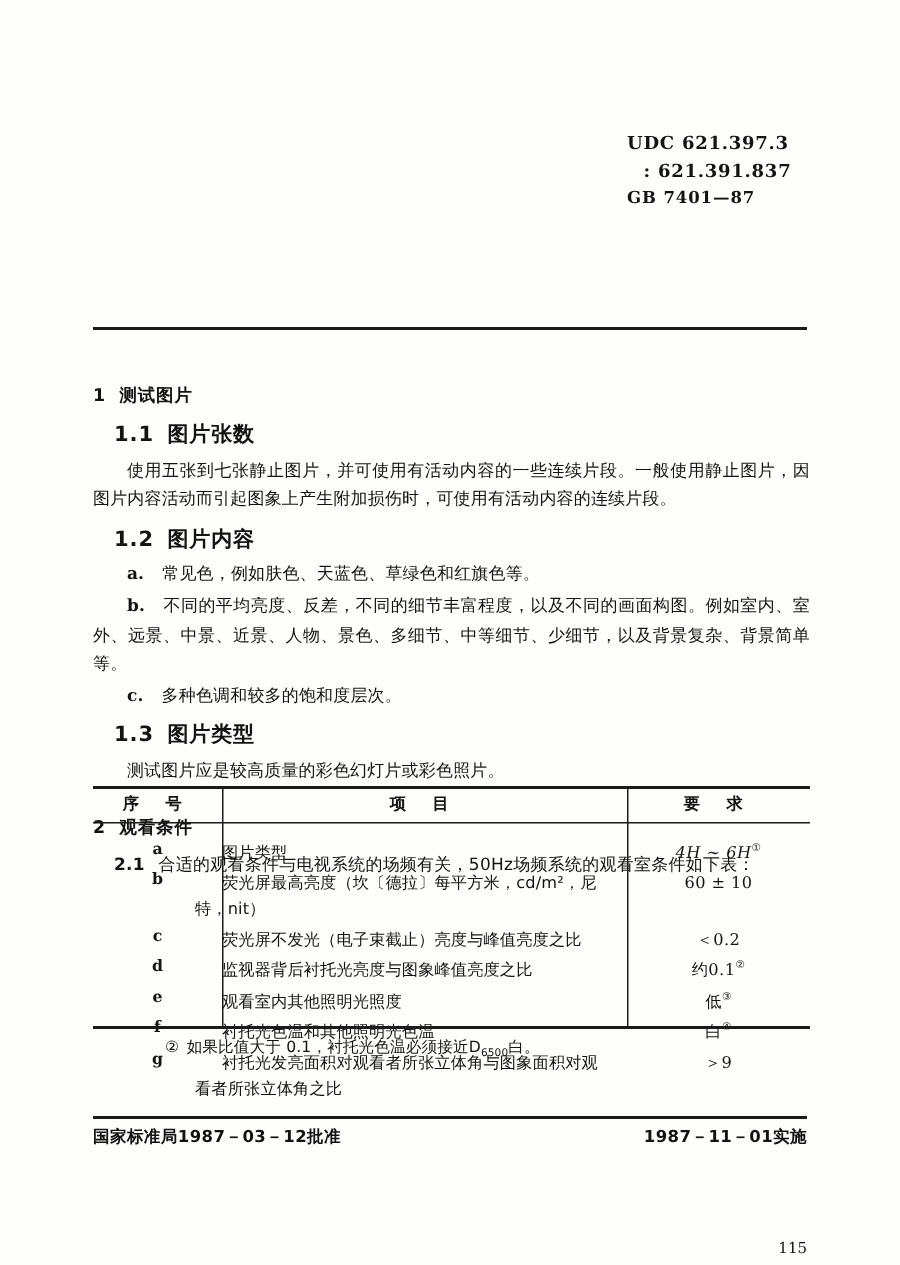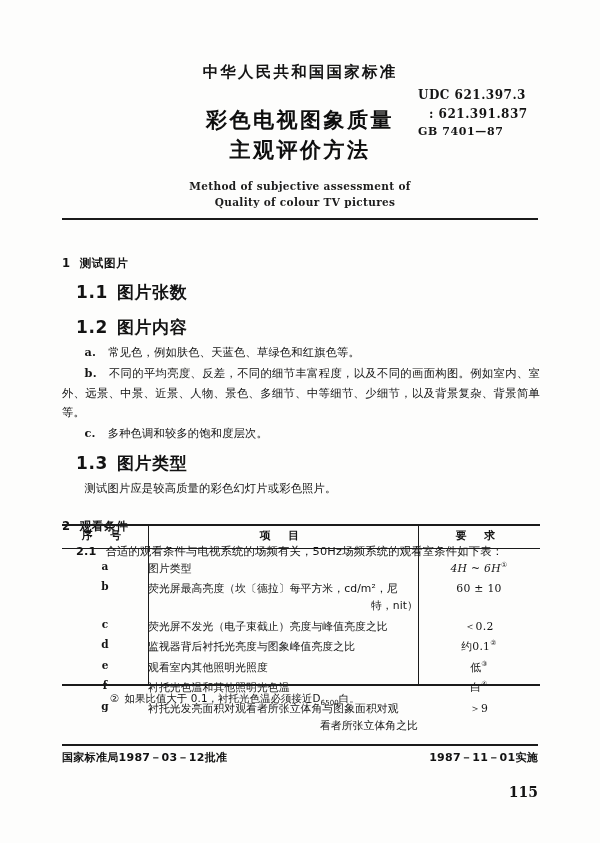--- a/index.html
+++ b/index.html
@@ -108,21 +108,21 @@
   .h1 {
     margin: 17px 0 2px 0;
     font-weight: 700;
     font-size: 11.6px;
     letter-spacing: 0.6px;
   }
   .h1 .num { margin-right: 9px; }
   .h2 {
     margin: 5px 0 1px 14px;
     font-weight: 700;
-    font-size: 17px;
+    font-size: 14px;
     letter-spacing: 0.6px;
   }
   .h2 .num { margin-right: 9px; }
   .item {
     margin: 1px 0 1px 0;
     text-indent: 2em;
     text-align: justify;
     letter-spacing: 0.15px;
   }
   .item .mk {
@@ -169,21 +169,21 @@
     font-weight: 700;
     font-family: "DejaVu Serif", "Liberation Serif", serif;
     font-size: 10.5px;
   }
   td.c-itm {
     padding-left: 22px;
     padding-right: 4px;
     line-height: 1.62;
     letter-spacing: 0.1px;
   }
-  td.c-itm .wrap2 { display: block; margin-left: -18px; text-align: right; }
+  td.c-itm .wrap2 { display: block; margin-left: -18px; }
   td.c-req {
     text-align: center;
     line-height: 1.62;
     font-family: "DejaVu Serif", "Liberation Serif", serif;
     letter-spacing: 0.3px;
   }
   .sup { font-size: 7px; vertical-align: super; }
   .mono-it { font-style: italic; font-family: "DejaVu Serif", "Liberation Serif", serif; }
 
   .rule-top, .rule-head, .rule-bot {
@@ -244,62 +244,52 @@
     right: 62px;
     top: 750px;
     font-size: 11px;
     font-weight: 700;
     letter-spacing: 0.3px;
     color: #131313;
   }
   .page-no {
     position: absolute;
     right: 62px;
-    top: 784px;
-    font-size: 14px;
-    font-weight: 700;
+    top: 827px;
+    font-size: 10px;
+    font-weight: 400;
     font-family: "DejaVu Serif", "Liberation Serif", serif;
     color: #131313;
   }
 </style>
 </head>
 <body>
 
 <div class="page">
 
-  <div class="masthead">
-    <div class="nation-line">中华人民共和国国家标准</div>
-    <div class="doc-title">
-      <span>彩色电视图象质量</span>
-      <span class="doc-title-line2">主观评价方法</span>
-    </div>
-    <div class="en-title">
-      <span>Method of subjective assessment of</span>
-      <span class="en-title-line2">Quality of colour TV pictures</span>
-    </div>
-  </div>
 
   <div class="udc-block">
     <span>UDC 621.397.3</span>
     <span class="udc-l2">: 621.391.837</span>
   </div>
   <div class="gb-no">GB 7401—87</div>
 
   <div class="head-rule"></div>
 
   <div class="body-area">
 
 
     <div class="h1">
       <span class="num">1</span><span>测试图片</span>
     </div>
 
     <div class="h2">
       <span class="num">1.1</span><span>图片张数</span>
     </div>
+    <p class="para">使用五张到七张静止图片，并可使用有活动内容的一些连续片段。一般使用静止图片，因图片内容活动而引起图象上产生附加损伤时，可使用有活动内容的连续片段。</p>
 
     <div class="h2">
       <span class="num">1.2</span><span>图片内容</span>
     </div>
 
     <p class="item"><span class="mk">a.</span><span>常见色，例如肤色、天蓝色、草绿色和红旗色等。</span></p>
     <p class="item"><span class="mk">b.</span><span>不同的平均亮度、反差，不同的细节丰富程度，以及不同的画面构图。例如室内、室外、远景、中景、近景、人物、景色、多细节、中等细节、少细节，以及背景复杂、背景简单等。</span></p>
     <p class="item"><span class="mk">c.</span><span>多种色调和较多的饱和度层次。</span></p>
 
     <div class="h2">

